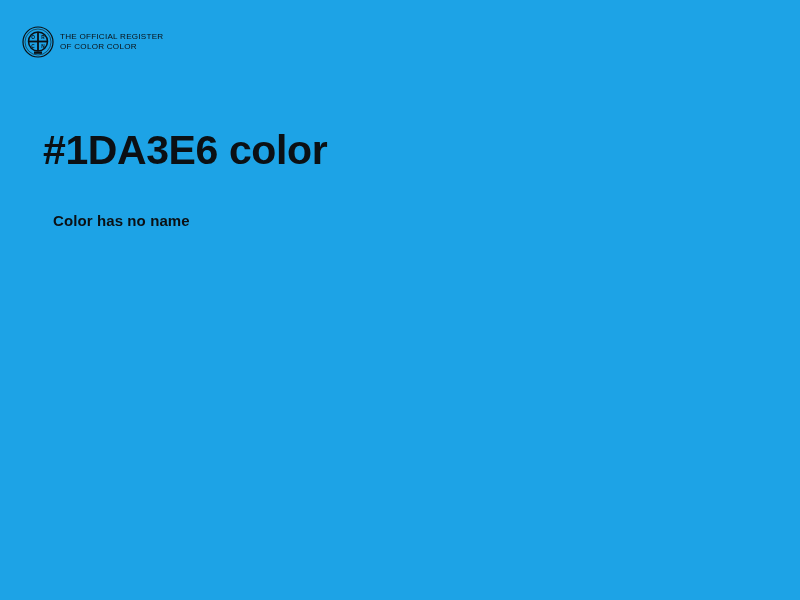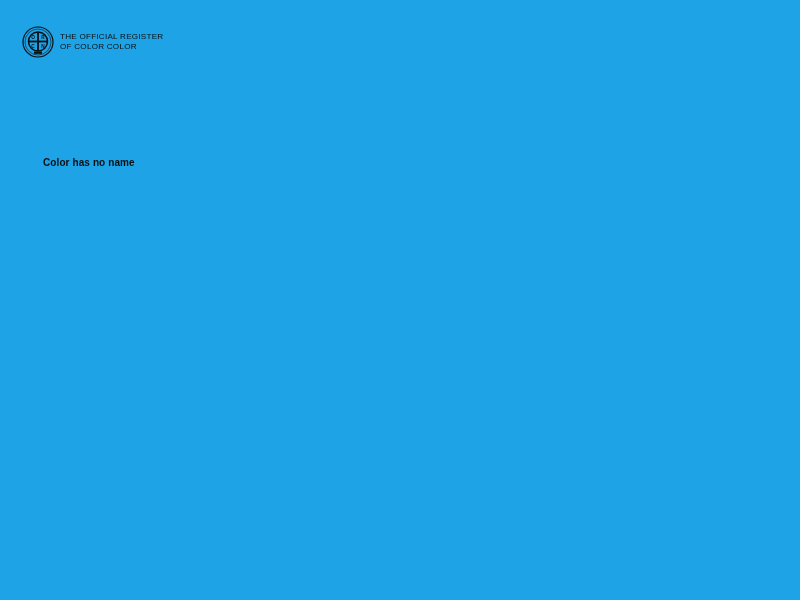--- a/index.html
+++ b/index.html
@@ -65,25 +65,25 @@
     color: #0b1014;
     font-family: "Liberation Sans", sans-serif;
     font-size: 41px;
     line-height: 48px;
     font-weight: 700;
     letter-spacing: -0.4px;
     white-space: nowrap;
   }
 
   .color-subtitle {
-    margin: 0;
+    margin: 10px;
     padding-top: 31px;
     color: #0b1014;
     font-family: "Liberation Sans", sans-serif;
-    font-size: 10px;
+    font-size: 15px;
     line-height: 12px;
     font-weight: 700;
     letter-spacing: 0.1px;
     white-space: nowrap;
   }
 </style>
 </head>
 <body style="background: rgb(29, 163, 230);">
 
 <div class="page" style="background: rgb(29, 163, 230);">
@@ -104,16 +104,17 @@
     </svg>
 
     <span class="masthead-text">
       <span class="masthead-line">THE OFFICIAL REGISTER</span>
       <span class="masthead-line">OF COLOR COLOR</span>
     </span>
 
   </div>
 
   <div class="main">
+    <h1 class="color-title">#1DA3E6 color</h1>
     <p class="color-subtitle">Color has no name</p>
   </div>
 
 </div>
 
 </body></html>

